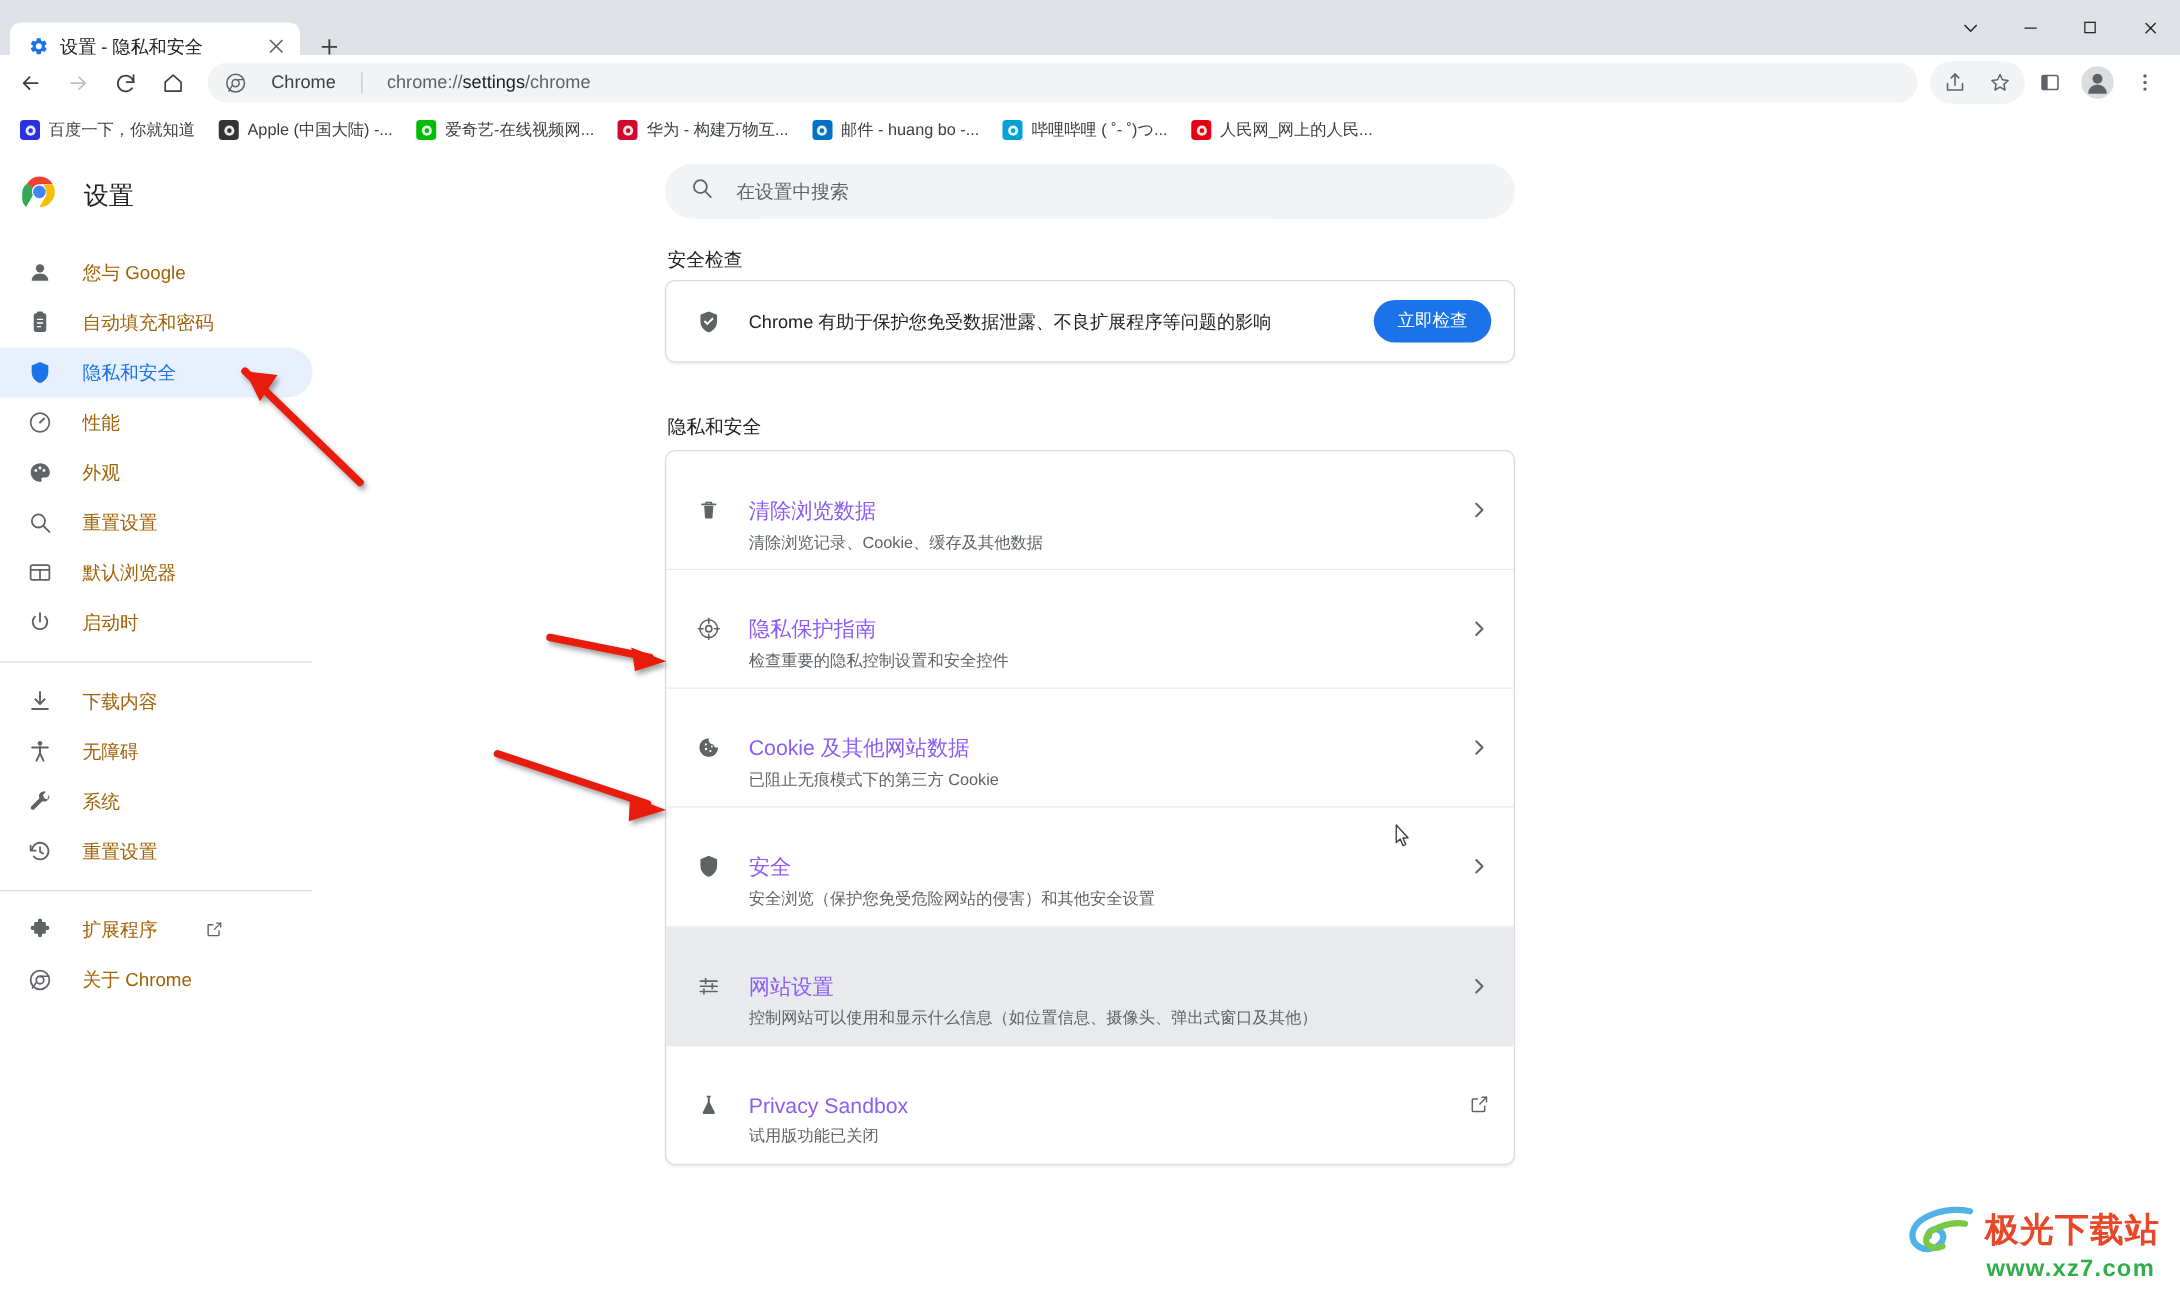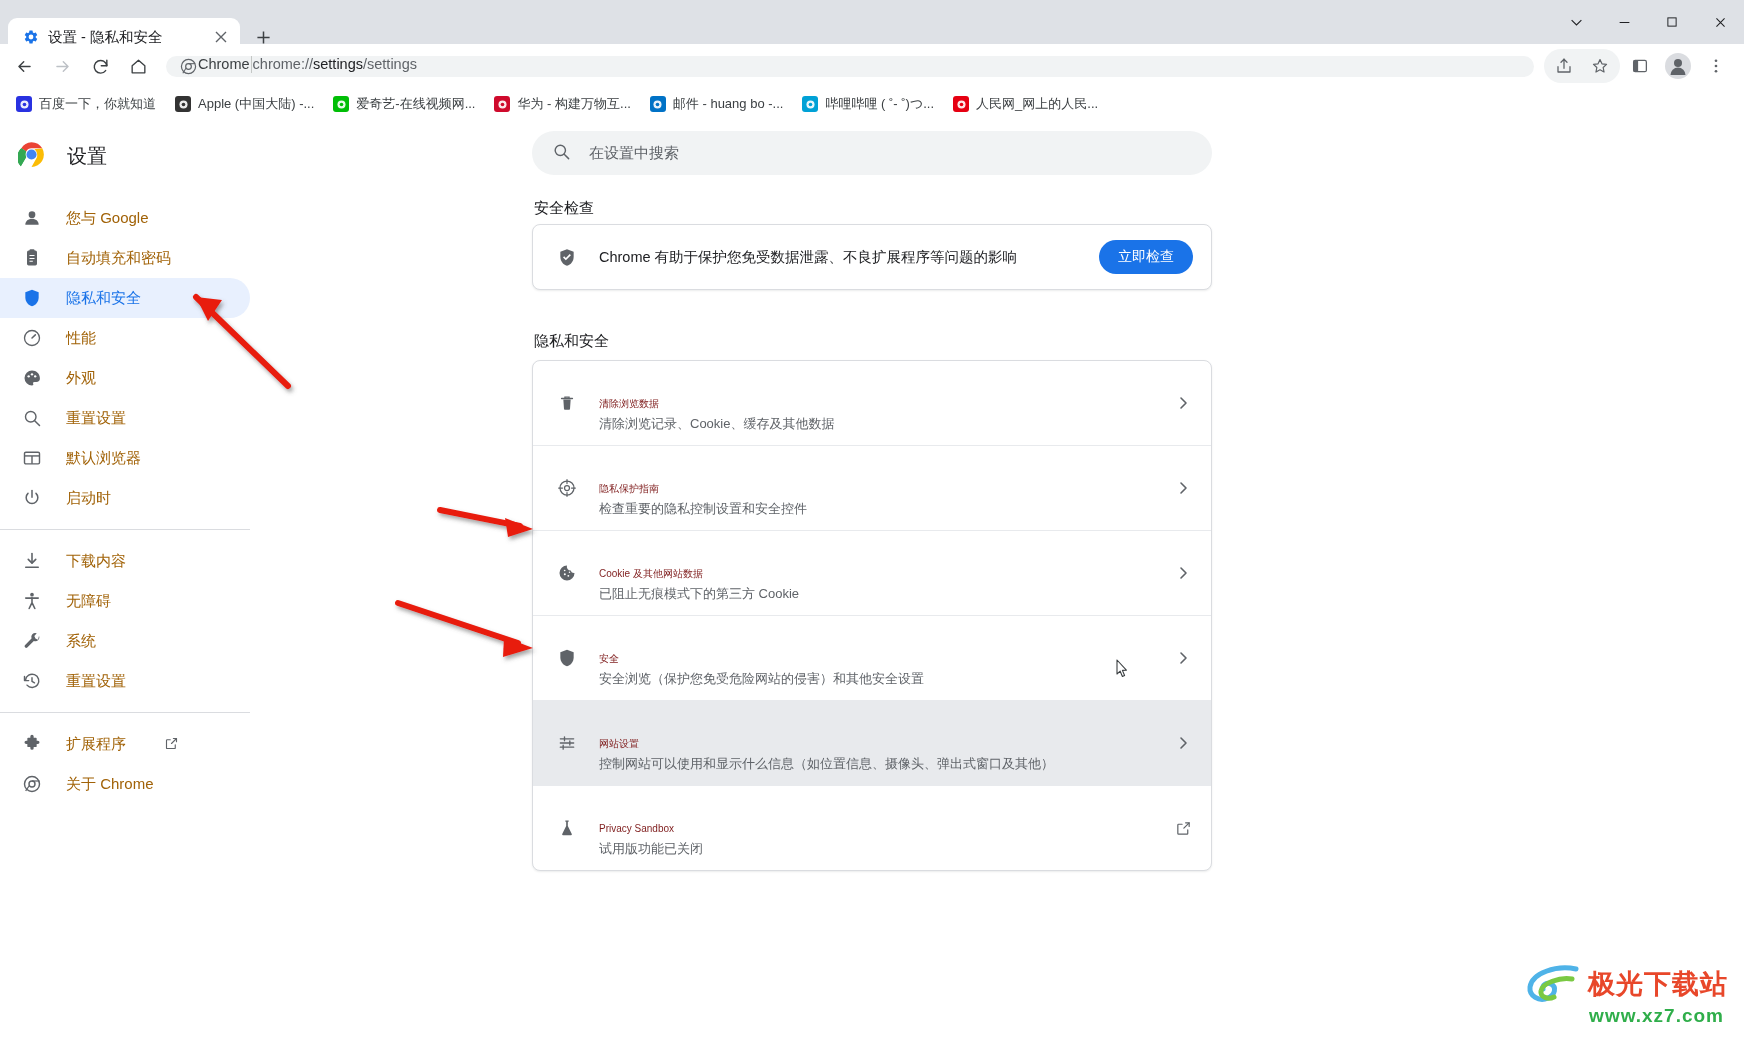--- a/index.html
+++ b/index.html
@@ -63,27 +63,27 @@
     gap: 2px;
   }
   .tb-icon {
     width: 36px; height: 36px; flex: 0 0 36px;
     display: flex; align-items: center; justify-content: center;
     border-radius: 50%; color: #5f6368;
   }
   .tb-icon.disabled { color: #bdc1c6; }
   .omnibox {
     flex: 1 1 auto;
-    height: 21px;
+    height: 32px;
     background: #f1f3f4;
     border-radius: 16px;
     margin: 0 8px 0 8px;
-    display: flex; 
+    display: flex; align-items: center;
     padding: 0 14px;
-    gap: 1px;
+    gap: 20px;
   }
   .omni-chip { display: flex; align-items: center; gap: 8px; color: #3c4043; }
   .omni-chip-label { font-size: 14.5px; color: #3c4043; }
   .omni-sep { width: 1px; height: 17px; background: #c4c7c5; }
   .omni-url { font-size: 14.5px; color: #5f6368; }
   .omni-url b { color: #202124; font-weight: 400; }
   .tb-right { display: flex; align-items: center; gap: 2px; padding-right: 4px; }
   .pill-group {
     display: flex; align-items: center;
     background: #f1f3f4; border-radius: 18px; height: 34px; padding: 0 2px;
@@ -186,21 +186,21 @@
     display: flex; align-items: center;
     padding: 0 18px 0 24px;
     min-height: 65px;
     gap: 22px;
     border-bottom: 1px solid #e8eaed;
   }
   .row:last-child { border-bottom: none; }
   .row.hovered { background: #e8eaed; }
   .row-ico { width: 20px; height: 20px; flex: 0 0 20px; display:flex; align-items:center; justify-content:center; color:#5f6368;}
   .row-body { flex: 1 1 auto; padding: 12px 0; }
-  .row-title { font-size: 10px; color: #7f1d1d; line-height: 1.45; margin-top: 24px; }
+  .row-title { font-size: 17px; color: #8b5cf6; line-height: 1.45; margin-top: 24px; }
   .row-sub { font-size: 13px; color: #5f6368; line-height: 1.5; margin-top: 2px; }
   .row-arrow { width: 20px; height: 20px; flex: 0 0 20px; color:#5f6368; display:flex; align-items:center; justify-content:center;}
 
   
   .overlay { position: absolute; left: 0; top: 0; width: 1744px; height: 1041px; pointer-events: none; }
 
   .cursor { position: absolute; left: 1112px; top: 658px; width: 20px; height: 24px; }
 
   .watermark {
     position: absolute; right: 16px; bottom: 14px;
@@ -286,21 +286,21 @@
       <span class="omni-chip">
         <svg width="17" height="17" viewBox="0 0 24 24">
           <circle cx="12" cy="12" r="10" fill="none" stroke="#5f6368" stroke-width="1.7"></circle>
           <circle cx="12" cy="12" r="4" fill="none" stroke="#5f6368" stroke-width="1.7"></circle>
           <path d="M12 8 H21.5" stroke="#5f6368" stroke-width="1.5"></path>
           <path d="M8.6 14 L4 21.5" stroke="#5f6368" stroke-width="1.5"></path>
         </svg>
       </span>
       <span class="omni-chip-label">Chrome</span>
       <span class="omni-sep"></span>
-      <span class="omni-url"><span>chrome://</span><b>settings</b><span>/settings</span></span>
+      <span class="omni-url"><span>chrome://</span><b>settings</b><span>/chrome</span></span>
     </div>
 
     <div class="tb-right">
       <div class="pill-group">
         <div class="tb-icon">
           <svg width="18" height="18" viewBox="0 0 24 24" stroke="#5f6368" stroke-width="1.7" fill="none" stroke-linejoin="round" stroke-linecap="round">
               <path d="M4 13v7h16v-7"></path>
               <path d="M12 3 L12 15"></path>
               <path d="M8 7 L12 3 L16 7"></path>
             </svg>

